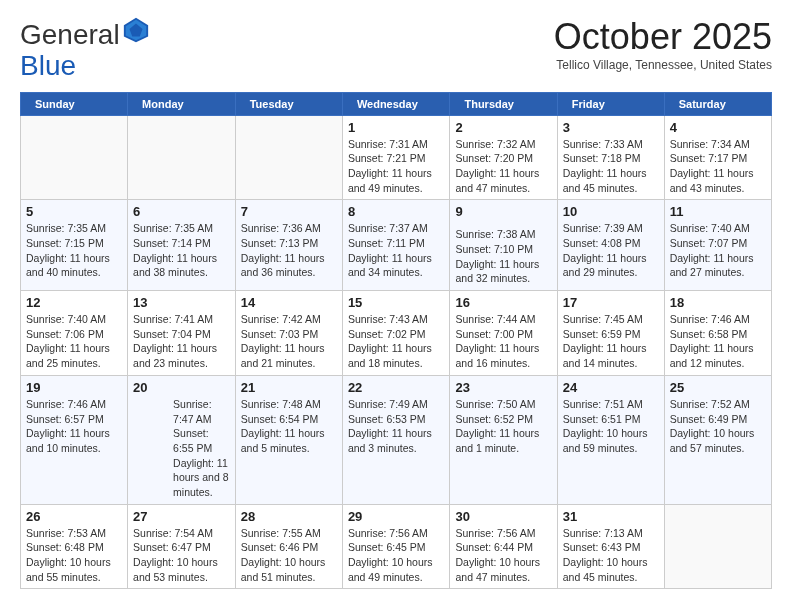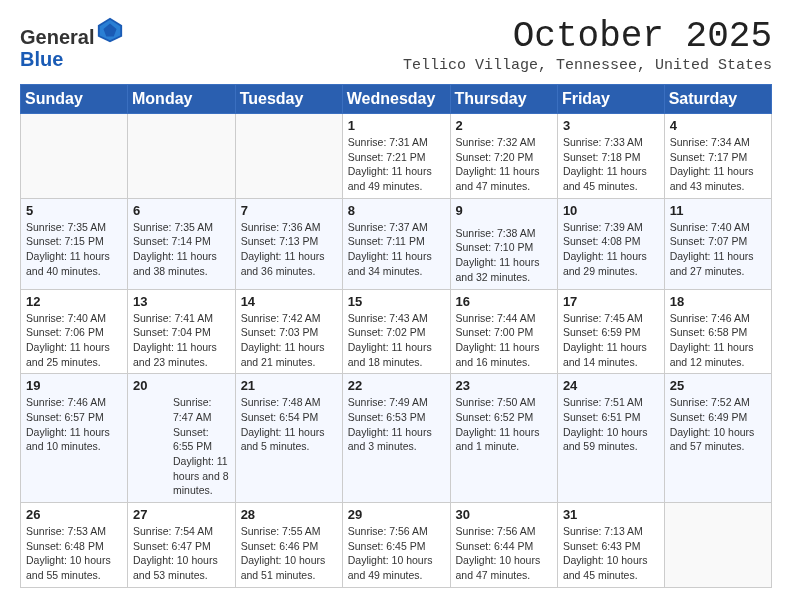--- a/index.html
+++ b/index.html
@@ -17,55 +17,54 @@
       display: flex;
       justify-content: space-between;
       align-items: flex-start;
       margin-bottom: 10px;
     }
     .logo {
       display: flex;
       align-items: center;
     }
     .logo-text {
-      font-size: 20px;
-      font-weight: bold;
+      font-size: 28px;
+      font-weight: normal;
       line-height: 1.1;
     }
     .logo-general { color: #333; }
     .logo-blue { color: #1a5bb5; }
     .logo-icon {
       width: 28px;
       height: 28px;
       margin-left: 2px;
     }
     .title-block {
       text-align: right;
-      font-family: Liberation Mono, monospace;
     }
     .month-title {
       font-size: 36px;
       color: #222;
       font-weight: normal;
     }
     .location-title {
-      font-size: 15px;
+      font-size: 12px;
       color: #444;
     }
     .calendar {
       width: 100%;
       border-collapse: collapse;
       border: 1px solid #ccc;
     }
     .calendar th {
       background: #2a5fb0;
       color: #fff;
       text-align: left;
-      padding: 5px 4px;
-      font-size: 16px;
+      padding: 5px 14px;
+      font-size: 11px;
       font-weight: bold;
       border: 1px solid #3a6fc0;
     }
     .calendar td {
       border: 1px solid #ccc;
       vertical-align: top;
       padding: 4px 5px;
       width: 108px;
       min-height: 80px;
       font-size: 11px;

